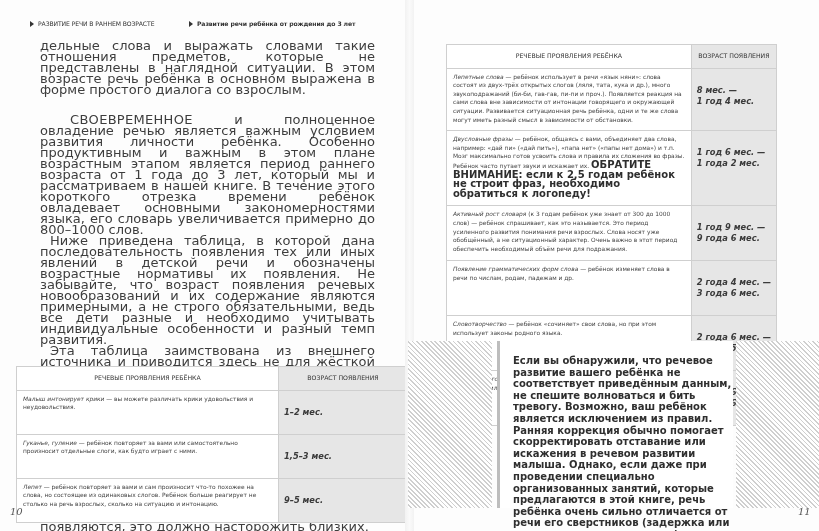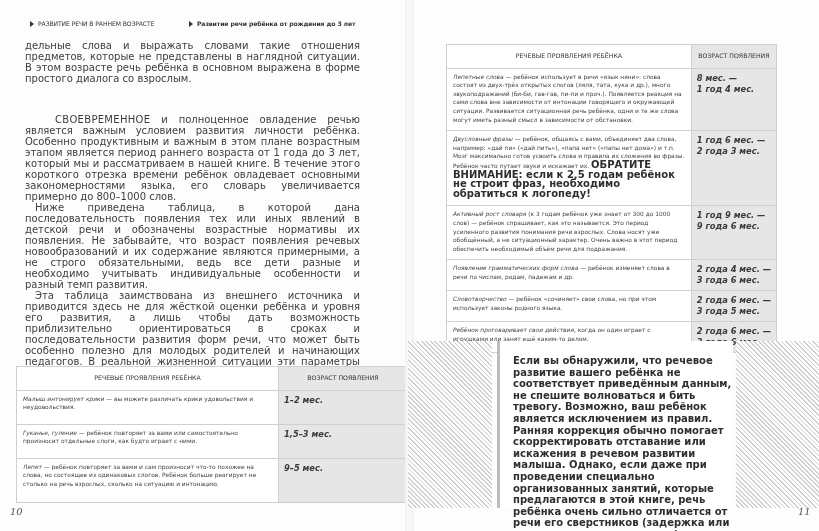--- a/index.html
+++ b/index.html
@@ -9,33 +9,33 @@
 
   .page { position: absolute; top: 0; height: 531px; }
   .page.left { left: 0; width: 405px; }
   .page.right { left: 414px; width: 405px; }
 
   .running-head { position: absolute; top: 20px; font-size: 6.1px; color: #333; letter-spacing: -0.1px; white-space: nowrap; display: flex; align-items: center; }
   .running-head .arrow { display: inline-block; width: 0; height: 0; border-top: 3px solid transparent; border-bottom: 3px solid transparent; border-left: 4px solid #333; margin-right: 4px; }
   .rh-left { left: 30px; text-transform: uppercase; }
   .rh-right { left: 194px; font-weight: bold; }
 
-  .body-text { position: absolute; left: 25px; width: 335px; font-size: 10px; line-height: 11px; color: #3d3d3d; text-align: justify; }
+  .body-text { position: absolute; left: 40px; width: 335px; font-size: 13px; line-height: 11px; color: #3d3d3d; text-align: justify; }
   .continuation { top: 40px; }
   .section-title { position: absolute; left: 35px; top: 91px; font-size: 12.5px; font-weight: bold; color: #333; letter-spacing: -0.2px; }
   .intro { top: 114px; }
   .intro p { text-indent: 0; }
   .intro p + p { text-indent: 10px; }
   .lead-caps { text-transform: uppercase; letter-spacing: 0.3px; padding-left: 30px; }
 
   table.speech { position: absolute; border-collapse: collapse; font-size: 5.9px; line-height: 8.6px; color: #444; background: #fff; }
   table.speech th, table.speech td { border: 1px solid #cfcfcf; vertical-align: top; }
   table.speech th { font-weight: normal; text-transform: uppercase; color: #333; font-size: 6.2px; padding: 7px 4px; text-align: center; vertical-align: middle; }
   table.speech td.desc { padding: 4px 6px 6px 6px; }
-  table.speech td.age { background: #e6e6e6; font-style: italic; font-weight: bold; font-size: 8.3px; line-height: 11px; color: #3a3a3a; padding: 4px 5px; white-space: nowrap; }
+  table.speech td.age { background: #e6e6e6; font-style: italic; font-weight: bold; font-size: 8.3px; line-height: 11px; color: #3a3a3a; padding: 16px 5px; white-space: nowrap; }
   table.speech th.age-h { background: #e6e6e6; line-height: 8.5px; }
   .term { font-style: italic; }
   .warn { font-weight: bold; color: #2e2e2e; font-size: 10px; }
 
   .tbl-left { left: 16px; top: 366px; width: 392px; }
   .tbl-left .c1 { width: 262px; }
   .tbl-left td.desc { height: 34px; }
   .tbl-left tr.r3 td.desc { height: 44px; }
 
   .tbl-right { left: 32px; top: 44px; width: 331px; }
@@ -111,21 +111,21 @@
           <tr>
         <th class="c1">Речевые проявления ребёнка</th>
         <th class="age-h">Возраст появления</th>
       </tr>
       <tr>
         <td class="desc"><span class="term">Лепетные слова</span><span> — ребёнок использует в речи «язык няни»: слова состоят из двух-трёх открытых слогов (ляля, тата, кука и др.), много звукоподражаний (би-би, гав-гав, пи-пи и проч.). Появляется реакция на сами слова вне зависимости от интонации говорящего и окружающей ситуации. Развивается ситуационная речь ребёнка, одни и те же слова могут иметь разный смысл в зависимости от обстановки.</span></td>
         <td class="age"><span>8 мес. —</span><br><span>1 год 4 мес.</span></td>
       </tr>
       <tr>
         <td class="desc"><span class="term">Двусловные фразы</span><span> — ребёнок, общаясь с вами, объединяет два слова, например: «дай пи» («дай пить»), «папа нет» («папы нет дома») и т.п. Мозг максимально готов усвоить слова и правила их сложения во фразы. Ребёнок часто путает звуки и искажает их. </span><span class="warn">ОБРАТИТЕ ВНИМАНИЕ: если к 2,5 годам ребёнок не строит фраз, необходимо обратиться к логопеду!</span></td>
-        <td class="age"><span>1 год 6 мес. —</span><br><span>2 года 3 мес.</span></td>
+        <td class="age"><span>1 год 6 мес. —</span><br><span>1 года 2 мес.</span></td>
       </tr>
       <tr>
         <td class="desc"><span class="term">Активный рост словаря</span><span> (к 3 годам ребёнок уже знает от 300 до 1000 слов) — ребёнок спрашивает, как это называется. Это период усиленного развития понимания речи взрослых. Слова носят уже обобщённый, а не ситуационный характер. Очень важно в этот период обеспечить необходимый объём речи для подражания.</span></td>
         <td class="age"><span>1 год 9 мес. —</span><br><span>9 года 6 мес.</span></td>
       </tr>
       <tr>
         <td class="desc"><span class="term">Появление грамматических форм слова</span><span> — ребёнок изменяет слова в речи по числам, родам, падежам и др.</span></td>
         <td class="age"><span>2 года 4 мес. —</span><br><span>3 года 6 мес.</span></td>
       </tr>
       <tr>

